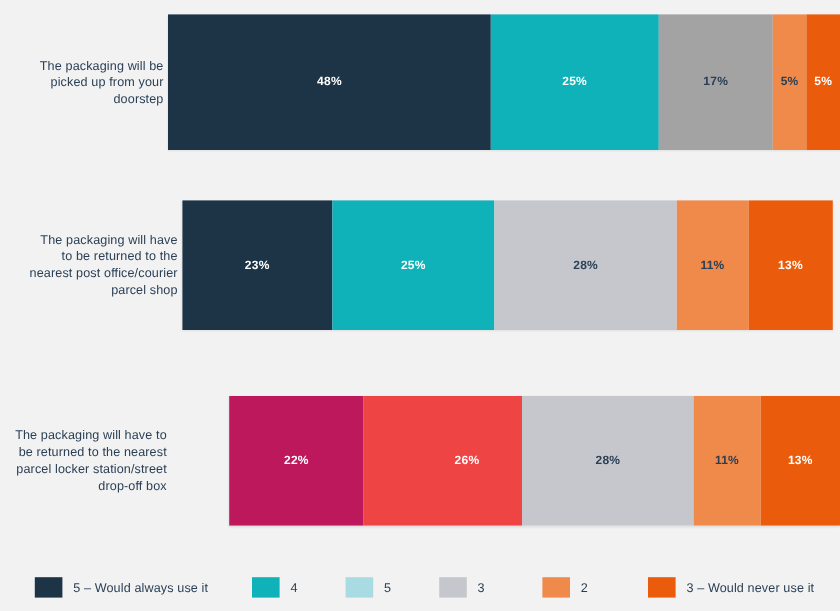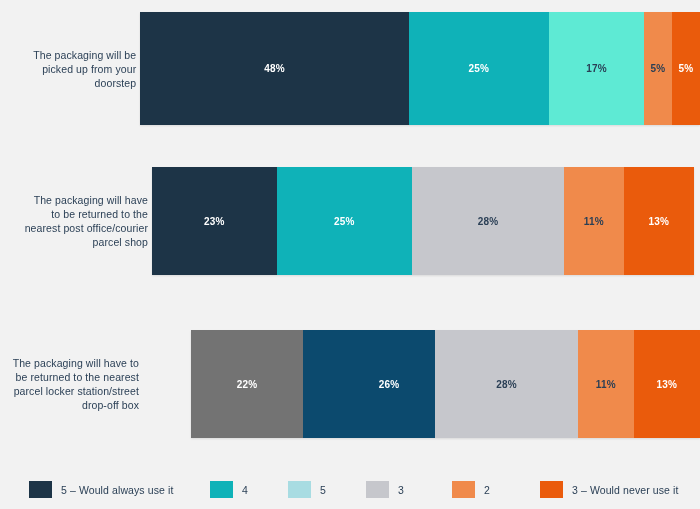--- a/index.html
+++ b/index.html
@@ -111,21 +111,21 @@
         <div class="row-label">The packaging will be
 picked up from your
 doorstep</div>
         <div class="bar-track" style="width: 608px; height: 113px;">
           <div class="bar-seg" style="background: rgb(29, 52, 71); flex: 0 0 48%; height: 100%;">
             <span class="seg-label on-dark">48%</span>
           </div>
           <div class="bar-seg" style="background: rgb(15, 178, 184); flex: 0 0 25%; height: 100%;">
             <span class="seg-label on-dark">25%</span>
           </div>
-          <div class="bar-seg" style="background: #5eead4; flex: 0 0 17%; height: 100%;">
+          <div class="bar-seg" style="background: #a3a3a3; flex: 0 0 17%; height: 100%;">
             <span class="seg-label on-light">17%</span>
           </div>
           <div class="bar-seg" style="background: rgb(240, 138, 75); flex: 0 0 5%; height: 100%;">
             <span class="seg-label on-light">5%</span>
           </div>
           <div class="bar-seg" style="background: rgb(234, 91, 12); flex: 0 0 5%; height: 100%;">
             <span class="seg-label on-dark">5%</span>
           </div>
         </div>
       </div>
@@ -151,24 +151,24 @@
             <span class="seg-label on-dark">13%</span>
           </div>
         </div>
       </div>
       <div class="bar-row" style="top: 330px; height: 108px; gap: 48px;">
         <div class="row-label">The packaging will have to
 be returned to the nearest
 parcel locker station/street
 drop-off box</div>
         <div class="bar-track" style="width: 542px; height: 108px;">
-          <div class="bar-seg" style="background: #737373; flex: 0 0 22%; height: 100%;">
+          <div class="bar-seg" style="background: #be185d; flex: 0 0 22%; height: 100%;">
             <span class="seg-label on-dark">22%</span>
           </div>
-          <div class="bar-seg" style="background: #0c4a6e; flex: 0 0 26%; height: 100%; padding-left: 40px;">
+          <div class="bar-seg" style="background: #ef4444; flex: 0 0 26%; height: 100%; padding-left: 40px;">
             <span class="seg-label on-dark">26%</span>
           </div>
           <div class="bar-seg" style="background: rgb(198, 199, 204); flex: 0 0 28%; height: 100%;">
             <span class="seg-label on-light">28%</span>
           </div>
           <div class="bar-seg" style="background: rgb(240, 138, 75); flex: 0 0 11%; height: 100%;">
             <span class="seg-label on-light">11%</span>
           </div>
           <div class="bar-seg" style="background: rgb(234, 91, 12); flex: 0 0 13%; height: 100%;">
             <span class="seg-label on-dark">13%</span>

